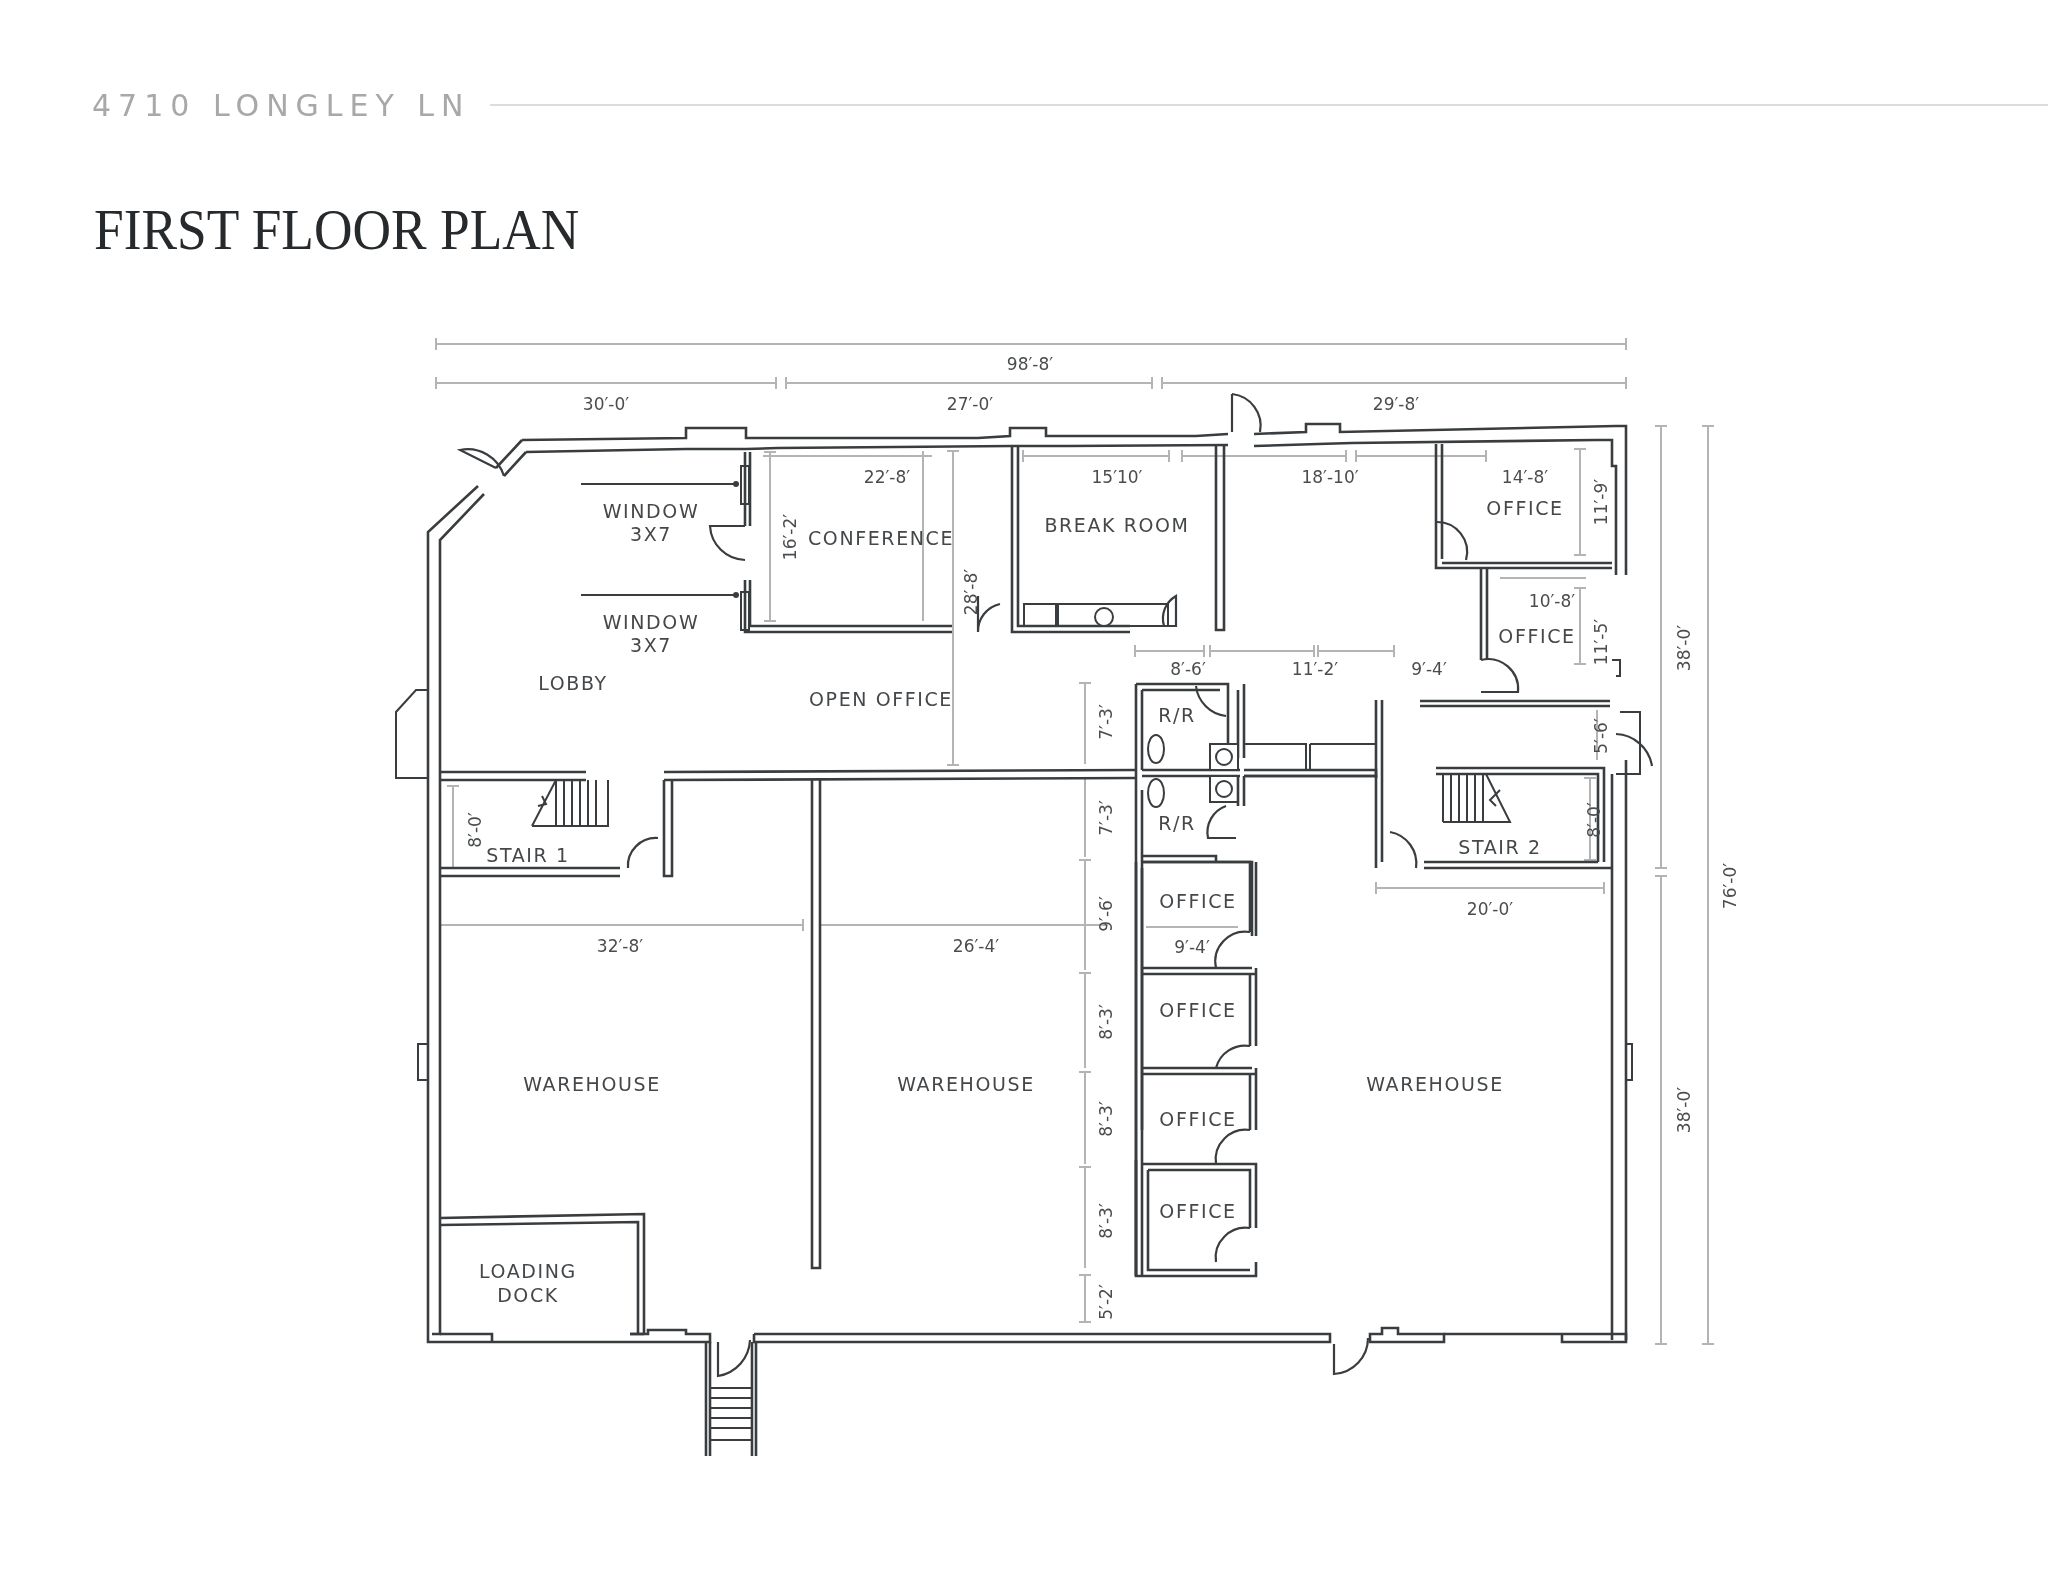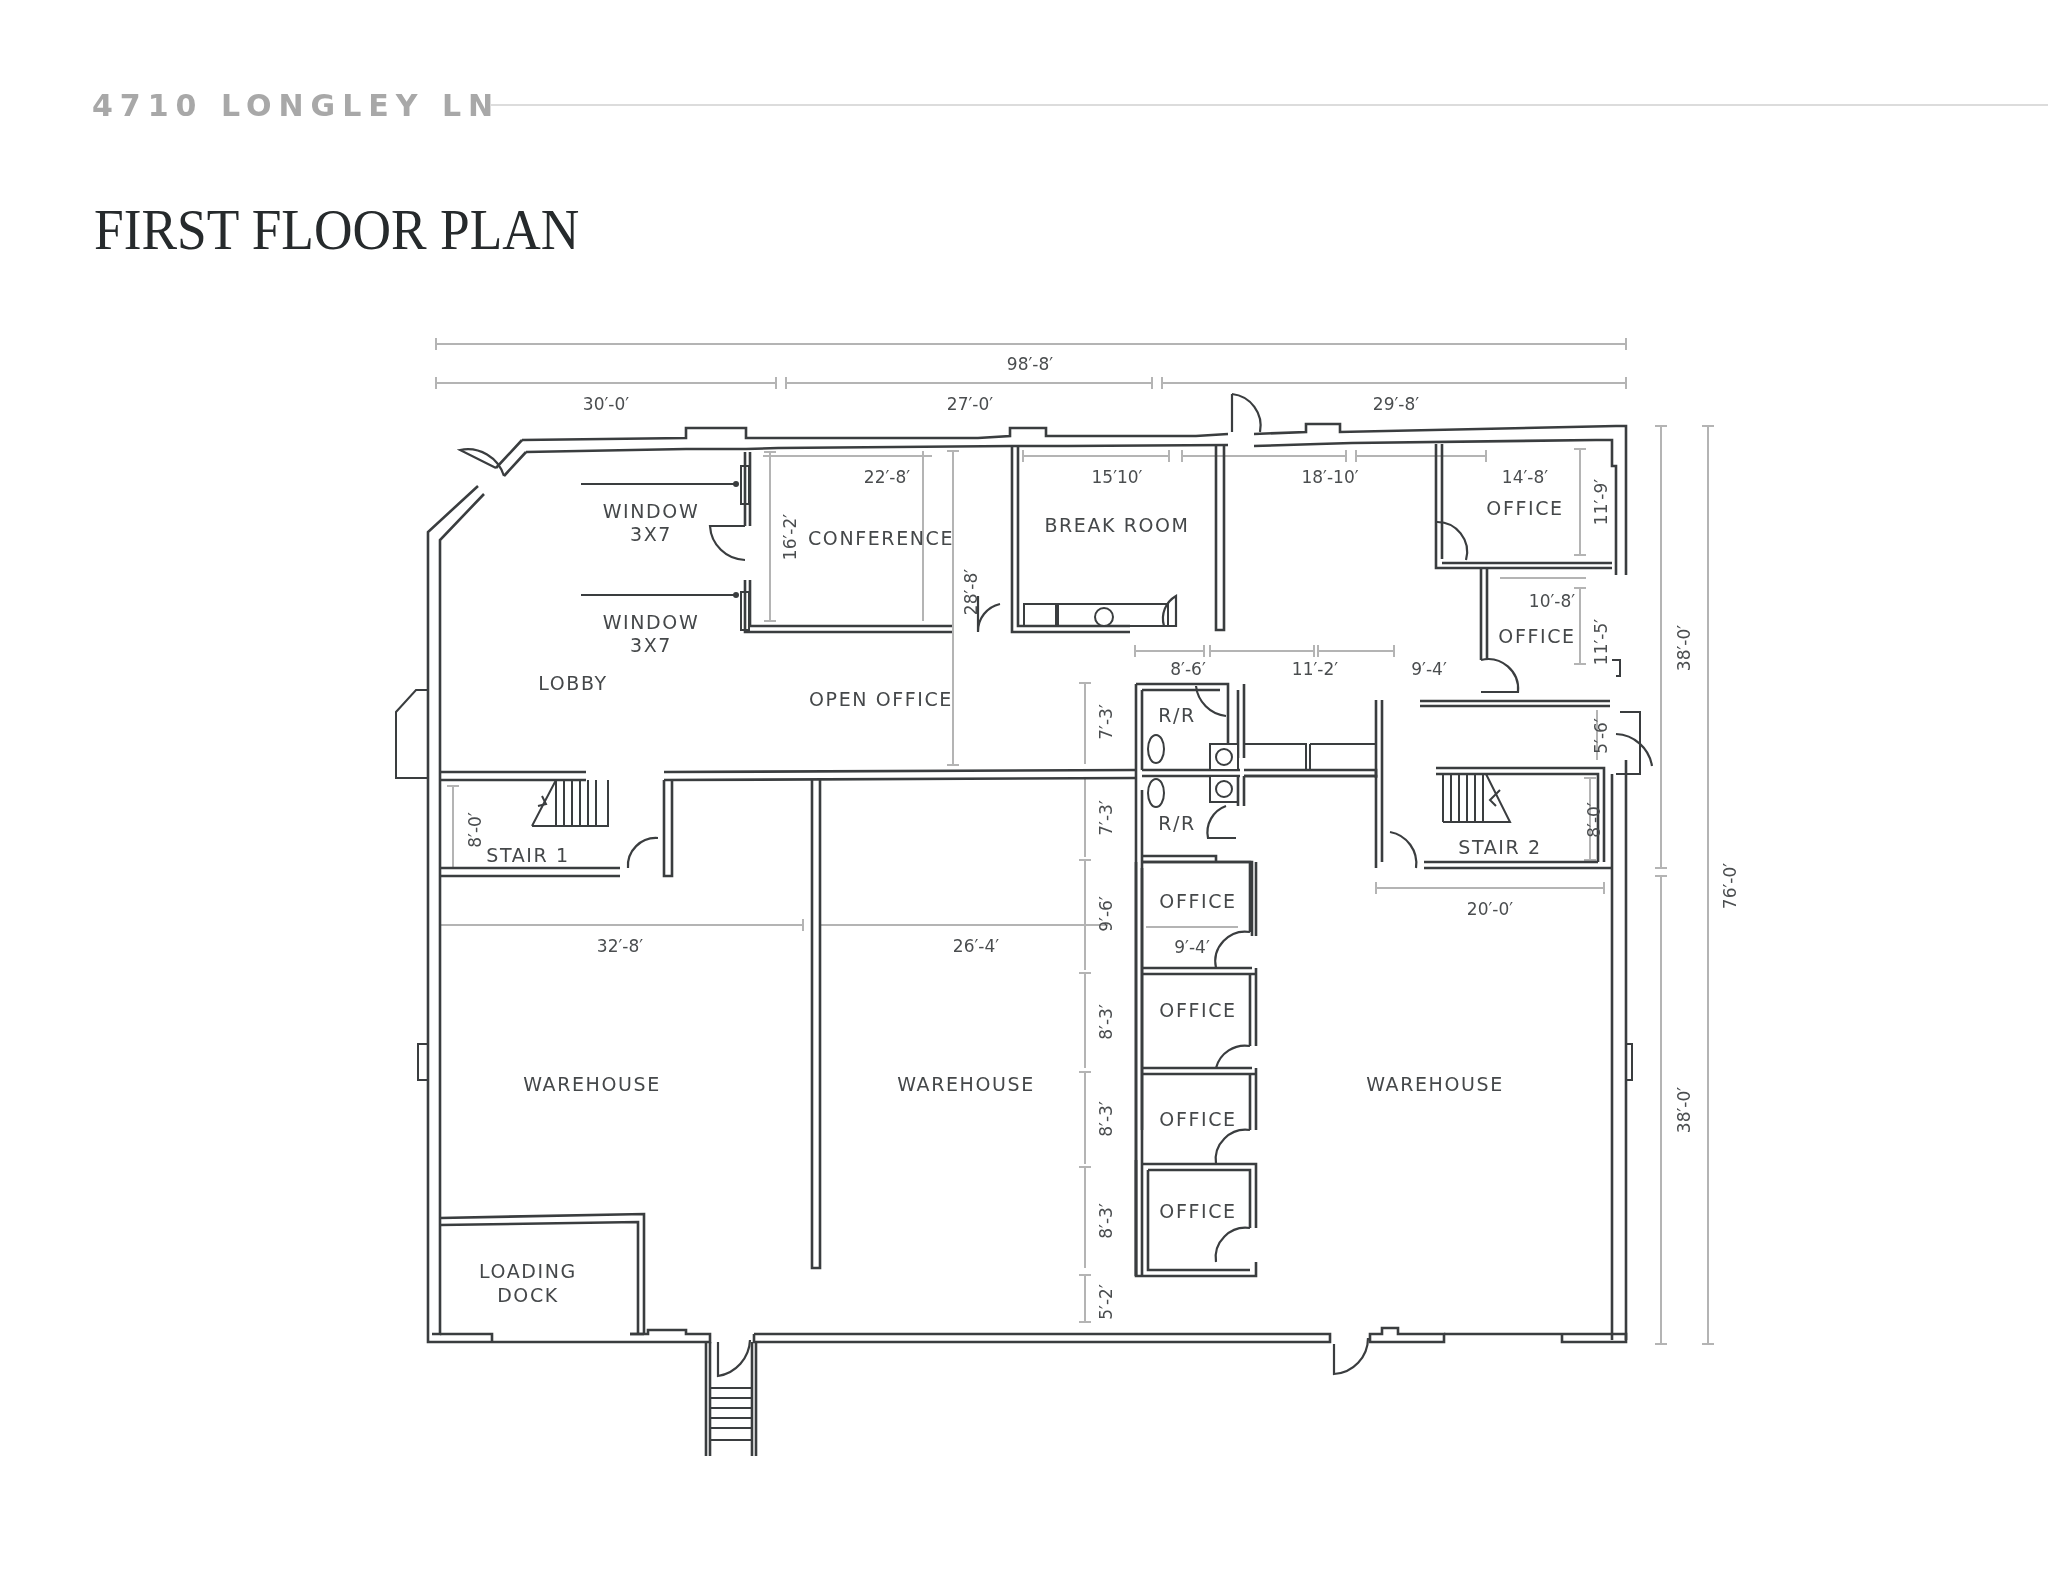--- a/index.html
+++ b/index.html
@@ -1,19 +1,19 @@
 <!DOCTYPE html>
 <html><head>
 <meta charset="utf-8">
 <style>
   html, body { margin: 0; padding: 0; background: #ffffff; }
   body { width: 2048px; height: 1583px; position: relative; overflow: hidden; font-family: "DejaVu Sans", sans-serif; }
   .address {
     position: absolute; left: 92px; top: 88px;
-    font-family: "DejaVu Sans", sans-serif; font-weight: 700;
+    font-family: "DejaVu Sans", sans-serif; font-weight: 400;
     font-size: 30px; letter-spacing: 7px; color: #a8a8a8;
   }
   .header-rule { position: absolute; left: 490px; top: 104px; width: 1558px; height: 2px; background: #dcdcdc; }
   .title {
     position: absolute; left: 94px; top: 196px;
     font-family: "Liberation Serif", "DejaVu Serif", serif;
     font-size: 58px; color: #262a2c; letter-spacing: 0px;
     transform: scaleX(0.92); transform-origin: left top;
   }
   svg.plan { position: absolute; left: 0; top: 0; }

